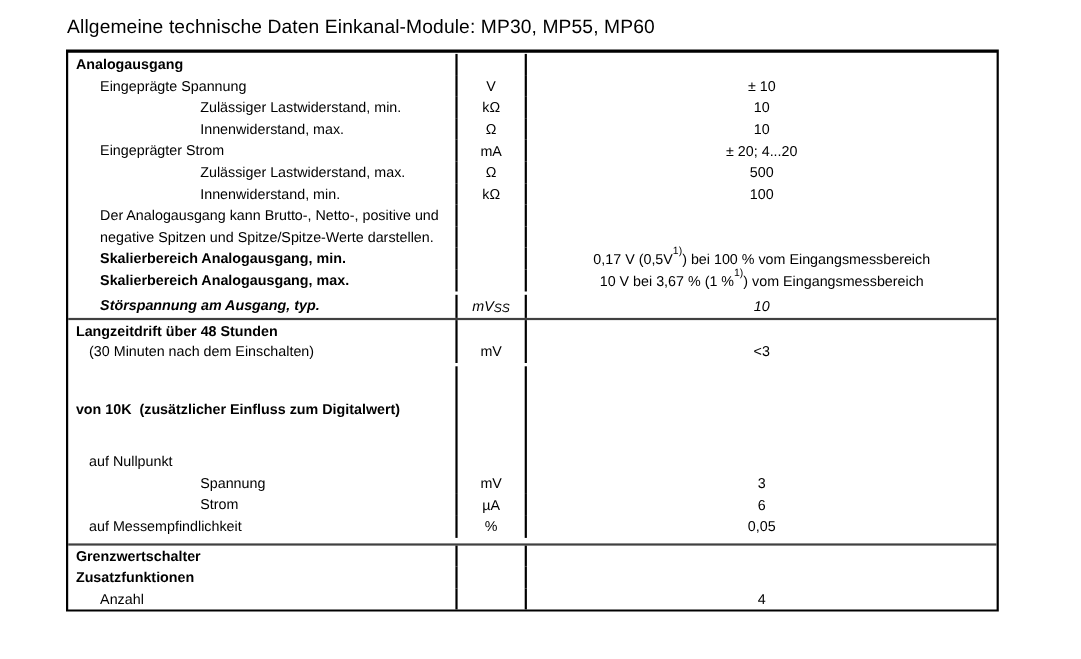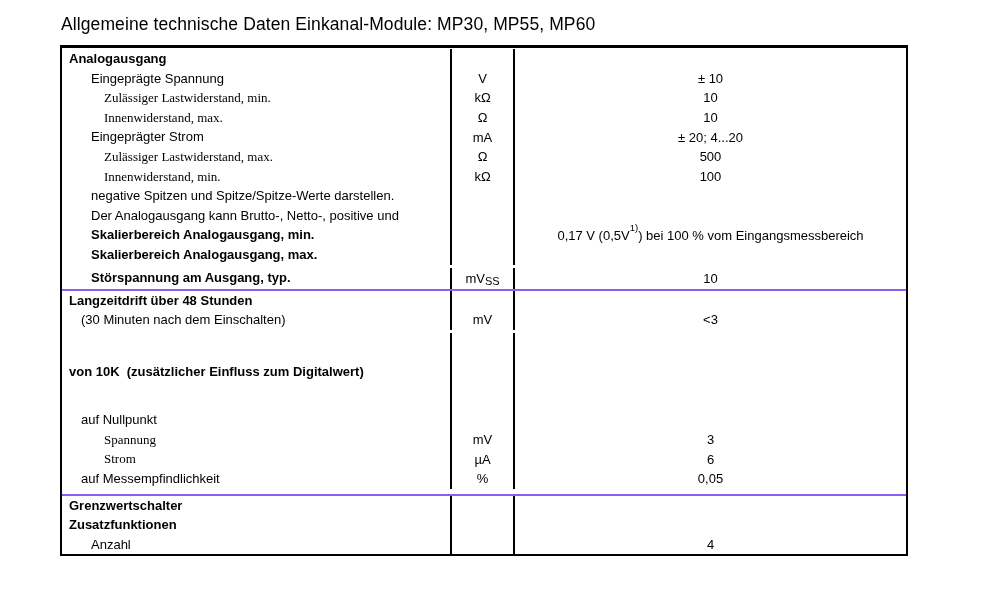--- a/index.html
+++ b/index.html
@@ -21,27 +21,27 @@
   }
 
   .datatable {
     position: absolute; left: 60px; top: 45px;
     width: 848px;
     border: 2px solid #000;
     border-top-width: 3px;
     background: #fff;
   }
 
-  .tsection { border-top: 2px solid #8b5cf6; }
+  .tsection { border-top: 2px solid #404040; }
   .tsection:first-child { border-top: none; }
 
   .row { display: flex; align-items: center; min-height: 19.6px; }
   .cell { font-size: 13px; }
   .cell.label {
-    width: 388px;
+    width: 352px;
     white-space: pre-wrap;
     line-height: 15.5px;
   }
   .cell.unit {
     width: 65px;
     border-left: 2px solid #000;
     border-right: 2px solid #000;
     text-align: center;
     align-self: stretch;
     display: flex; align-items: center; justify-content: center;
@@ -50,25 +50,25 @@
     flex: 1;
     text-align: center;
   }
 
   .b { font-weight: bold; }
 
   
   .ind-a { padding-left: 7px; }    
   .ind-b { padding-left: 19px; }   
   .ind-c { padding-left: 29px; }   
-  .ind-d { padding-left: 42px; font-family: Liberation Serif, serif; }   
+  .ind-d { padding-left: 120px; }   
 
   .sec1 { padding-top: 1px; }
   .sec2 { padding-bottom: 5px; }
-  .row-stoer { margin-top: 3px; height: 21px; }
+  .row-stoer { margin-top: 3px; height: 21px; font-style: italic; }
   .row-einfluss { margin-top: 3px; }
 
   sup.fn { font-size: 9.5px; position: relative; top: -4px; }
   span.sub { font-size: 11px; position: relative; top: 3px; }
 </style>
 </head>
 <body>
 
 <div class="page">
 
@@ -106,37 +106,38 @@
         <div class="cell label ind-d">Zulässiger Lastwiderstand, max.</div>
         <div class="cell unit">Ω</div>
         <div class="cell value">500</div>
       </div>
       <div class="row">
         <div class="cell label ind-d">Innenwiderstand, min.</div>
         <div class="cell unit">kΩ</div>
         <div class="cell value">100</div>
       </div>
       <div class="row">
+        <div class="cell label ind-c">Der Analogausgang kann Brutto-, Netto-, positive und</div>
+        <div class="cell unit"></div>
+        <div class="cell value"></div>
+      </div>
+      <div class="row">
         <div class="cell label ind-c">negative Spitzen und Spitze/Spitze-Werte darstellen.</div>
         <div class="cell unit"></div>
         <div class="cell value"></div>
       </div>
       <div class="row">
-        <div class="cell label ind-c">Der Analogausgang kann Brutto-, Netto-, positive und</div>
-        <div class="cell unit"></div>
-        <div class="cell value"></div>
-      </div>
-      <div class="row">
         <div class="cell label b ind-c">Skalierbereich Analogausgang, min.</div>
         <div class="cell unit"></div>
         <div class="cell value"><span>0,17 V (0,5V</span><sup class="fn">1)</sup><span>) bei 100 % vom Eingangsmessbereich</span></div>
       </div>
       <div class="row">
         <div class="cell label b ind-c">Skalierbereich Analogausgang, max.</div>
         <div class="cell unit"></div>
+        <div class="cell value"><span>10 V bei 3,67 % (1 %</span><sup class="fn">1)</sup><span>) vom Eingangsmessbereich</span></div>
       </div>
       <div class="row row-stoer">
         <div class="cell label b ind-c">Störspannung am Ausgang, typ.</div>
         <div class="cell unit">
             <span>mV</span>
             <span class="sub">SS</span>
           </div>
         <div class="cell value">10</div>
       </div>
     </div>

